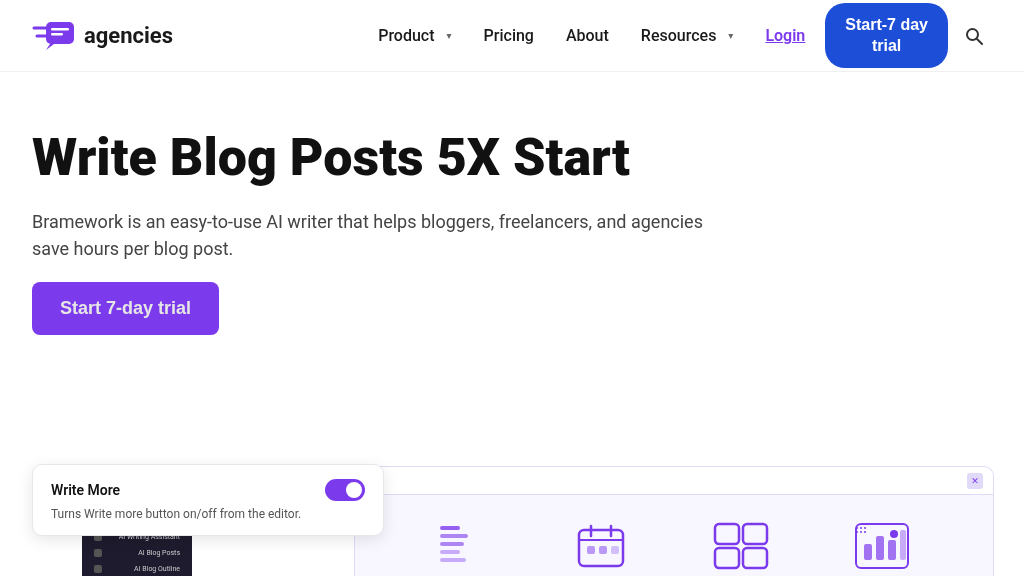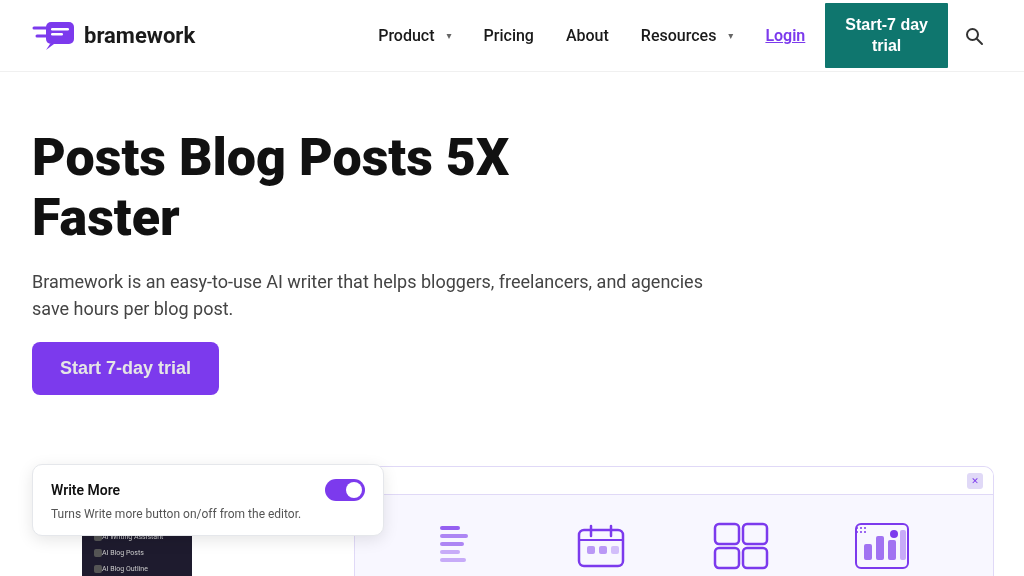--- a/index.html
+++ b/index.html
@@ -67,24 +67,24 @@
 
     .nav-login {
       color: #7c3aed;
       font-weight: 600;
       font-size: 16px;
       padding: 8px 12px;
       cursor: pointer;
     }
 
     .btn-trial {
-      background: #0f766e;
+      background: #1d4ed8;
       color: #ffffff;
       border: none;
-      border-radius: 1px;
+      border-radius: 20px;
       padding: 12px 20px;
       font-size: 16px;
       font-weight: 600;
       cursor: pointer;
       line-height: 1.3;
       text-align: center;
     }
 
     .search-icon-btn {
       width: 36px;
@@ -206,20 +206,21 @@
       padding: 8px;
     }
 
     .sidebar-item-mock {
       display: flex;
       align-items: center;
       gap: 0;
       padding: 3px 4px;
       border-radius: 4px;
       margin-bottom: 2px;
+      justify-content: space-between;
     }
 
     .sidebar-item-mock.active {
       background: rgba(124,58,237,0.3);
     }
 
     .sidebar-item-dot {
       width: 8px;
       height: 8px;
       background: #8b5cf6;
@@ -294,21 +295,21 @@
     <svg class="logo-icon" viewBox="0 0 44 40" fill="none" xmlns="http://www.w3.org/2000/svg">
 
       <line x1="2" y1="12" x2="14" y2="12" stroke="#7c3aed" stroke-width="3" stroke-linecap="round"></line>
       <line x1="5" y1="20" x2="14" y2="20" stroke="#7c3aed" stroke-width="3" stroke-linecap="round"></line>
 
       <rect x="14" y="6" width="28" height="22" rx="5" fill="#7c3aed"></rect>
       <rect x="19" y="12" width="18" height="2.5" rx="1.25" fill="white"></rect>
       <rect x="19" y="17" width="12" height="2.5" rx="1.25" fill="white"></rect>
       <polygon points="18,28 14,34 22,28" fill="#7c3aed"></polygon>
     </svg>
-    <span class="logo-text">bramework</span>
+    <span class="logo-text">agencies</span>
   </a>
 
   <nav>
     <a class="nav-item" href="#">
       <span>Product</span>
       <span class="chevron">▾</span>
     </a>
     <a class="nav-item" href="#">
       <span>Pricing</span>
     </a>
@@ -324,21 +325,21 @@
     <div class="search-icon-btn">
       <svg width="20" height="20" viewBox="0 0 20 20" fill="none">
         <circle cx="8.5" cy="8.5" r="5.5" stroke="#333" stroke-width="2"></circle>
         <line x1="13" y1="13" x2="18" y2="18" stroke="#333" stroke-width="2" stroke-linecap="round"></line>
       </svg>
     </div>
   </nav>
 </header>
 
 <main>
-  <h1 class="hero-title">Posts Blog Posts 5X Faster</h1>
+  <h1 class="hero-title">Write Blog Posts 5X Start</h1>
   <p class="hero-subtitle">Bramework is an easy-to-use AI writer that helps bloggers, freelancers, and agencies save hours per blog post.</p>
   <button class="btn-hero-trial">Start 7-day trial</button>
 </main>
 
 <div class="mockup-area">
 
   <div class="tooltip-popup">
     <div class="tooltip-popup-row">
       <span class="tooltip-popup-label">Write More</span>
       <div class="toggle"></div>

